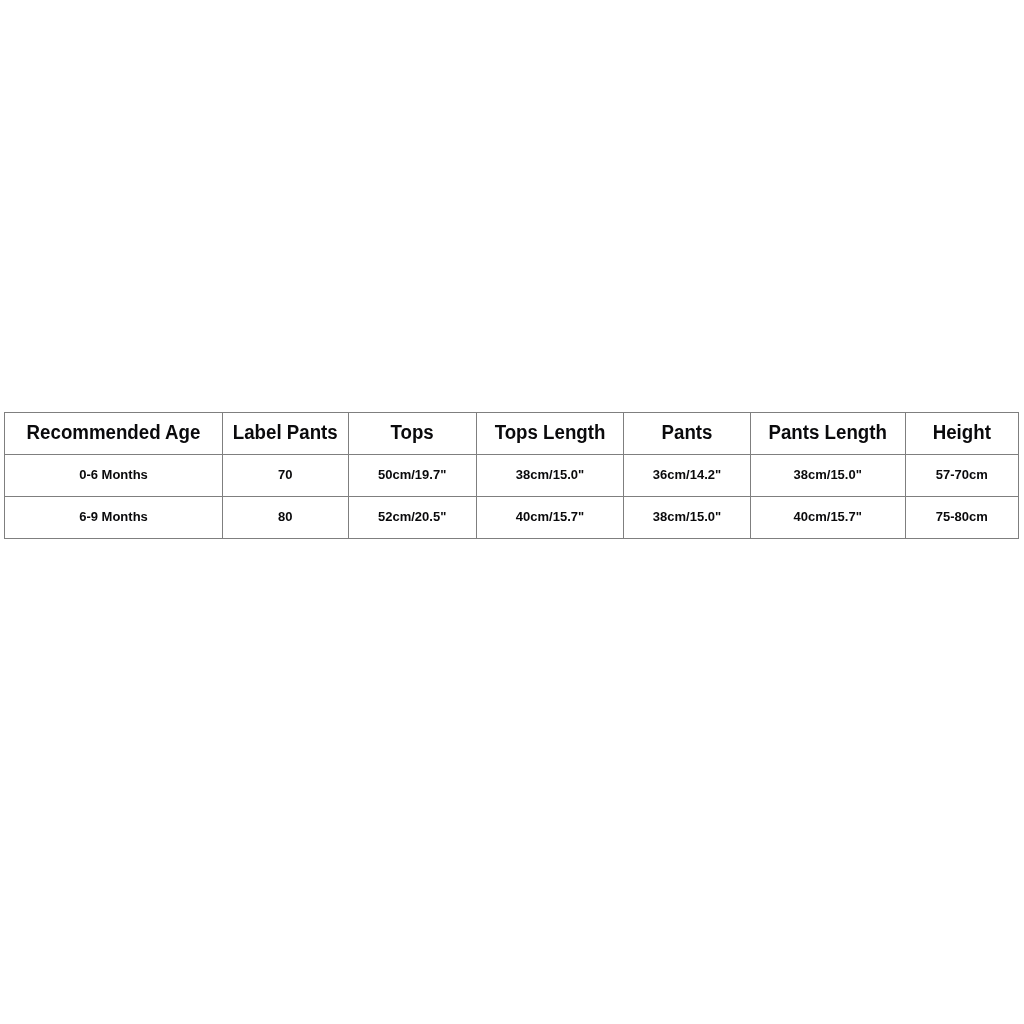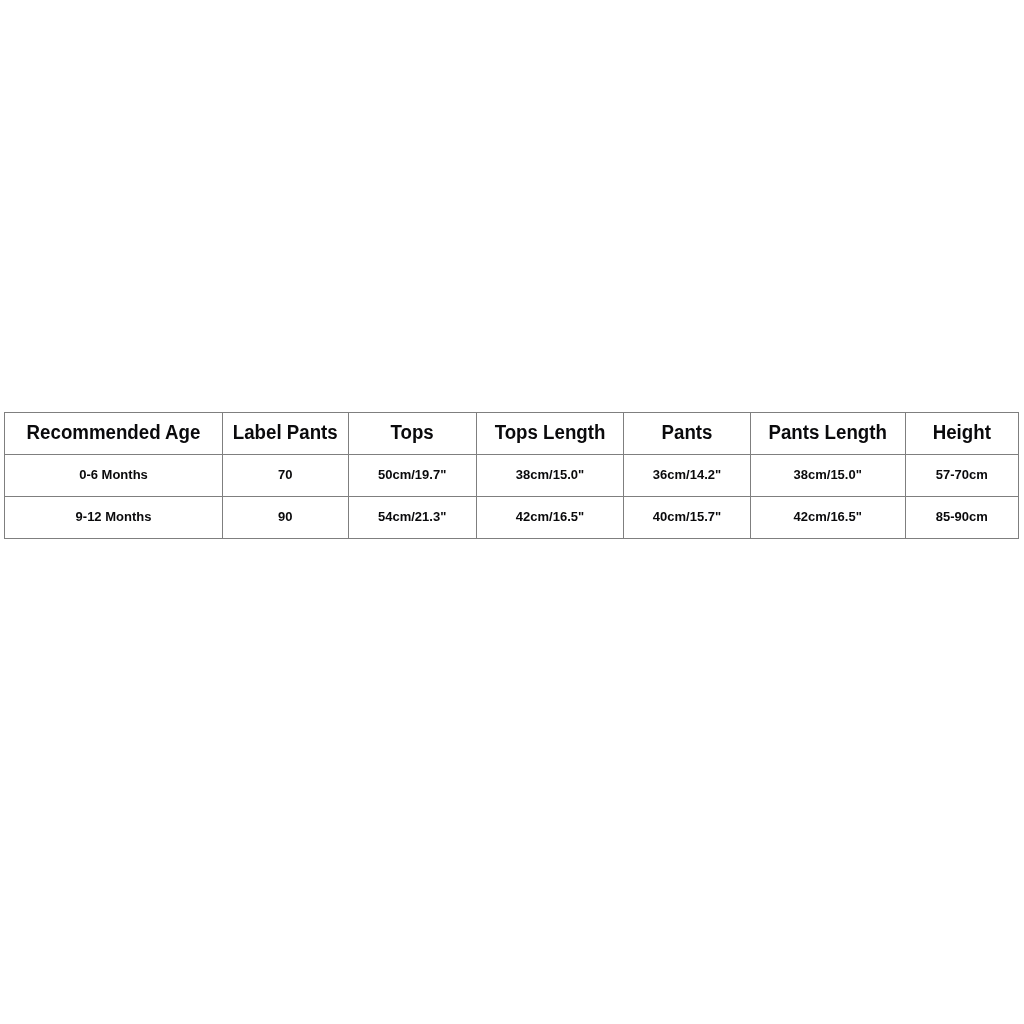--- a/index.html
+++ b/index.html
@@ -104,37 +104,37 @@
             </td>
           <td>
               <span class="cv">38cm/15.0"</span>
             </td>
           <td>
               <span class="cv">57-70cm</span>
             </td>
         </tr>
         <tr>
           <td>
-              <span class="cv">9-12 Months</span>
+              <span class="cv">6-9 Months</span>
             </td>
           <td>
-              <span class="cv">90</span>
+              <span class="cv">80</span>
             </td>
           <td>
-              <span class="cv">54cm/21.3"</span>
-            </td>
-          <td>
-              <span class="cv">42cm/16.5"</span>
+              <span class="cv">52cm/20.5"</span>
             </td>
           <td>
               <span class="cv">40cm/15.7"</span>
             </td>
           <td>
-              <span class="cv">42cm/16.5"</span>
+              <span class="cv">38cm/15.0"</span>
             </td>
           <td>
-              <span class="cv">85-90cm</span>
+              <span class="cv">40cm/15.7"</span>
+            </td>
+          <td>
+              <span class="cv">75-80cm</span>
             </td>
         </tr>
       </tbody>
     </table>
   </div>
 </div>
 
 </body></html>

